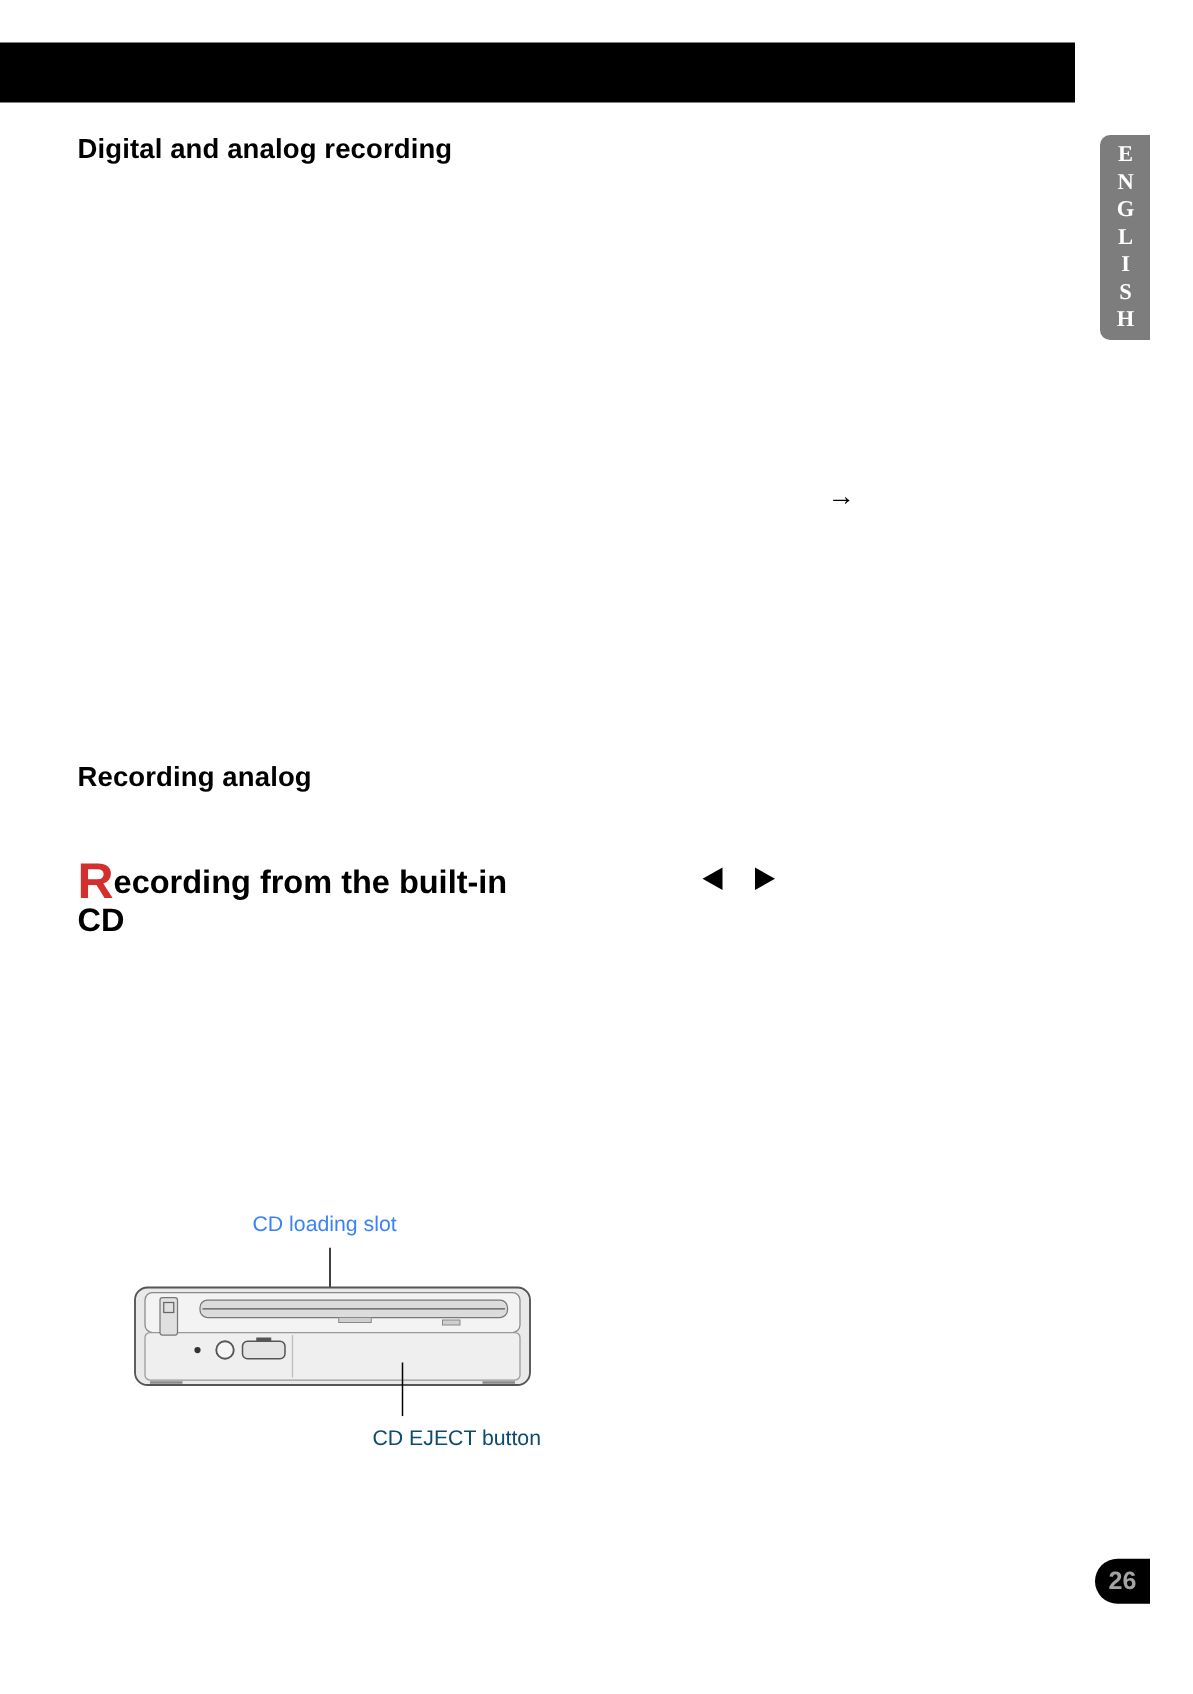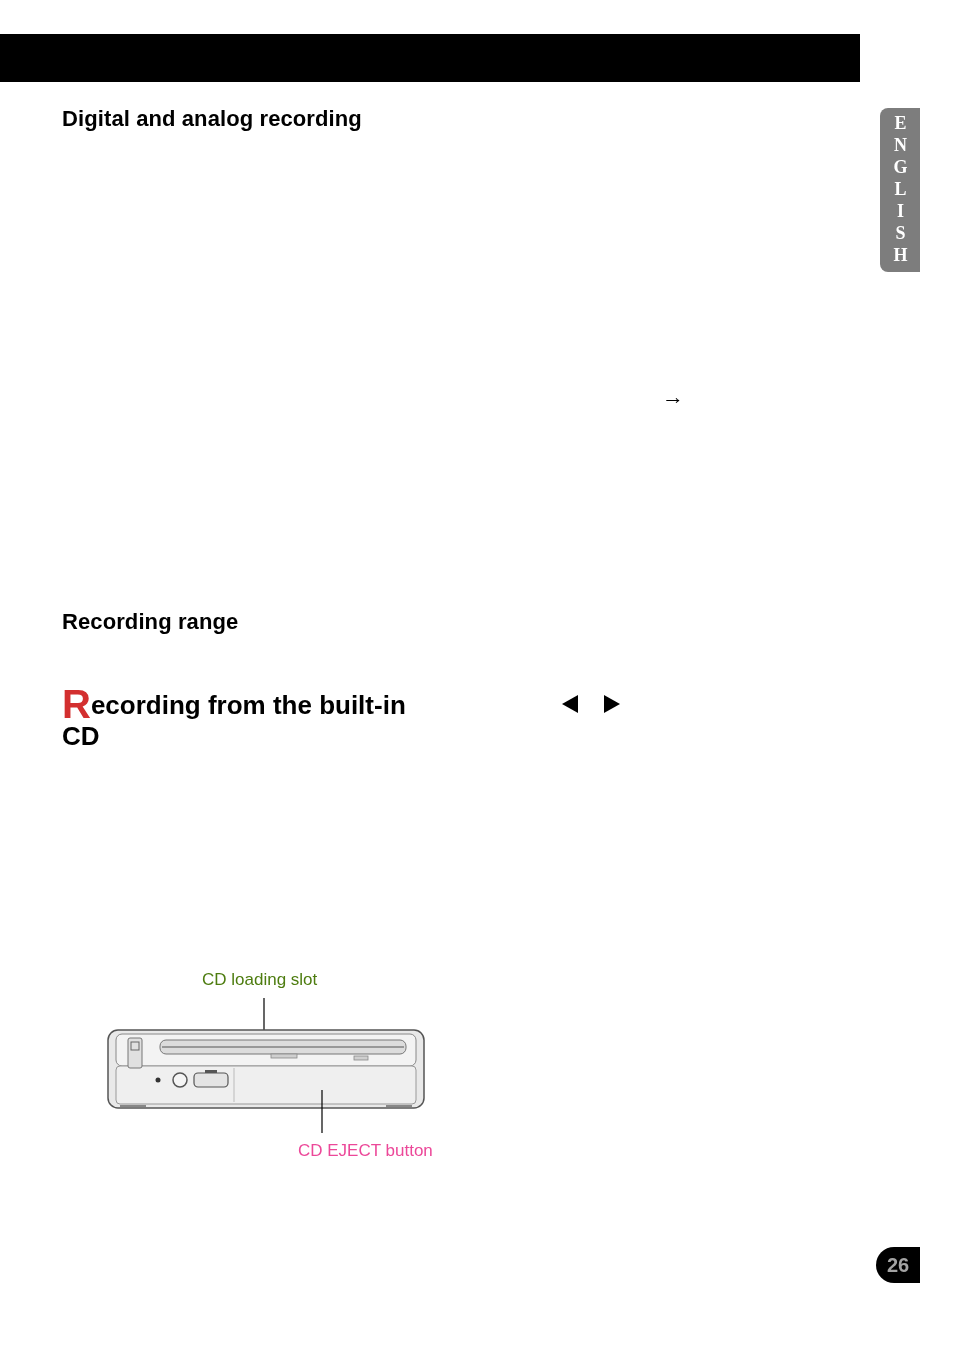--- a/index.html
+++ b/index.html
@@ -124,27 +124,27 @@
   }
   
   .diagram {
     position: absolute;
     left: 106px;
     top: 970px;
     width: 330px;
   }
   .label-top {
     font-size: 17px;
-    color: #4d7c0f;
+    color: #3b82f6;
     margin-bottom: 8px;
     margin-left: 96px;
   }
   .label-bottom {
     font-size: 17px;
-    color: #ec4899;
+    color: #0c4a6e;
     margin-top: 8px;
     margin-left: 192px;
   }
   .device-svg {
     display: block;
   }
 </style>
 </head>
 <body>
 
@@ -152,21 +152,21 @@
   <div class="black-bar"></div>
 
   <div class="side-tab">
     <span class="v-text">ENGLISH</span>
   </div>
 
   <div class="content-column">
     <p class="section-title">Digital and analog recording</p>
     <div class="gap1"></div>
     <div class="gap2"></div>
-    <p class="section-title">Recording range</p>
+    <p class="section-title">Recording analog</p>
     <div class="gap3"></div>
     <p class="big-title">
       <span class="big-R">R</span><span>ecording from the built-in CD</span>
     </p>
   </div>
 
   <span class="arrow-right">→</span>
 
   <div class="tri-pair">
     <span class="tri tri-left"></span>

